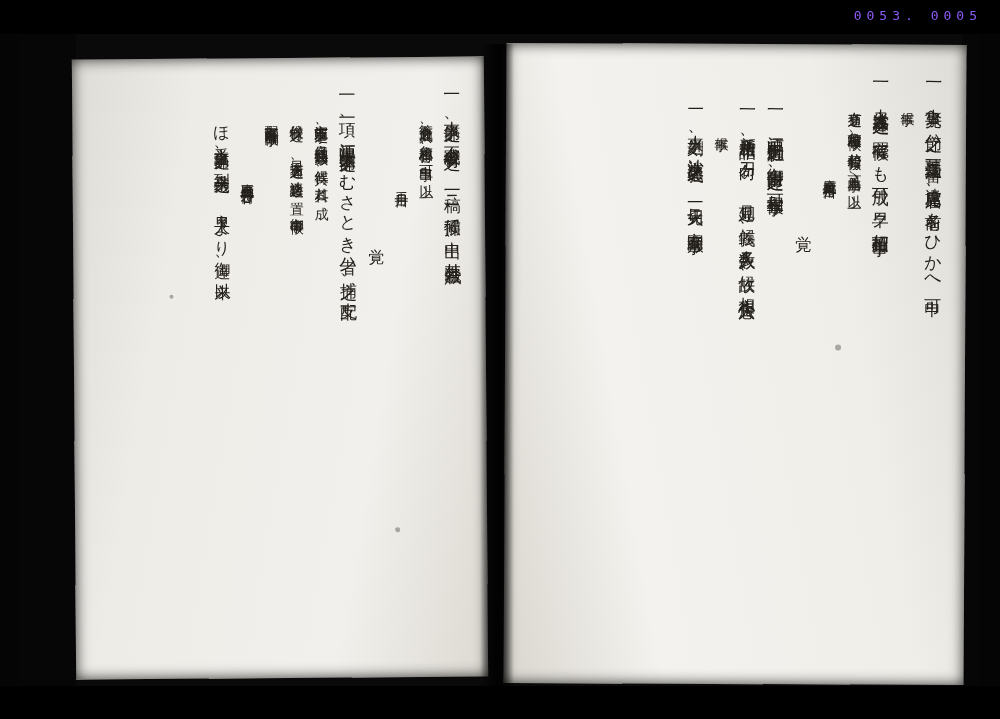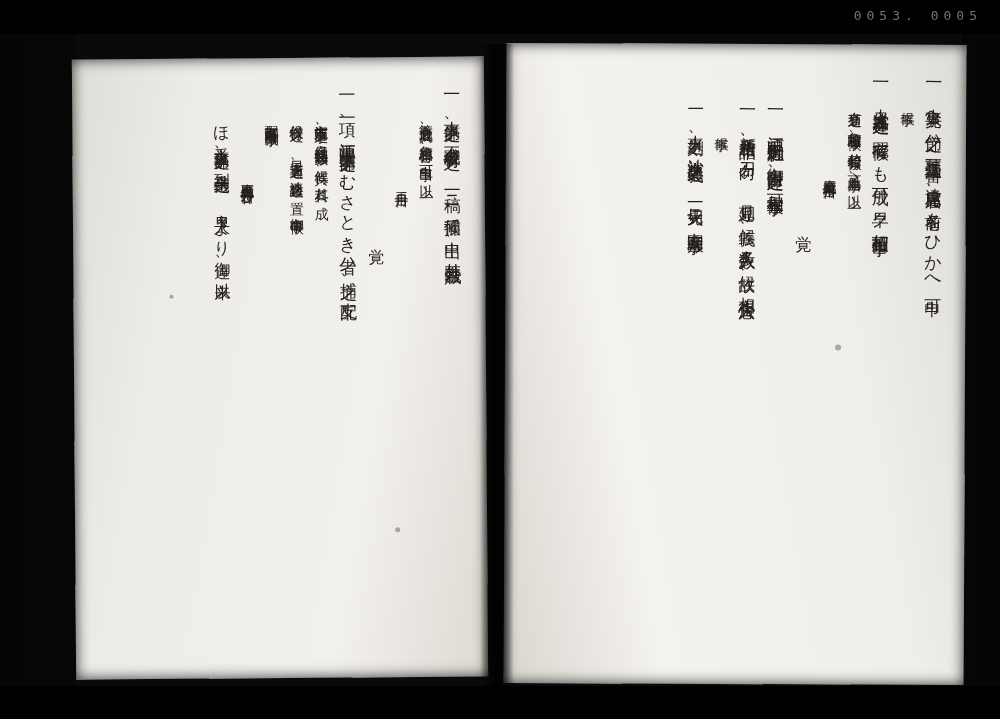--- a/index.html
+++ b/index.html
@@ -24,21 +24,21 @@
     position: absolute;
     top: 0; left: 0;
     width: 1000px;
     height: 34px;
     background: #000;
   }
   .frame-id {
     position: absolute;
     top: 8px;
     right: 18px;
-    color: #737373;
+    color: #8b5cf6;
     font-family: "DejaVu Sans Mono", monospace;
     font-size: 13px;
     letter-spacing: 5px;
     white-space: nowrap;
   }
   
   .spread {
     position: absolute;
     left: 18px;
     top: 34px;

